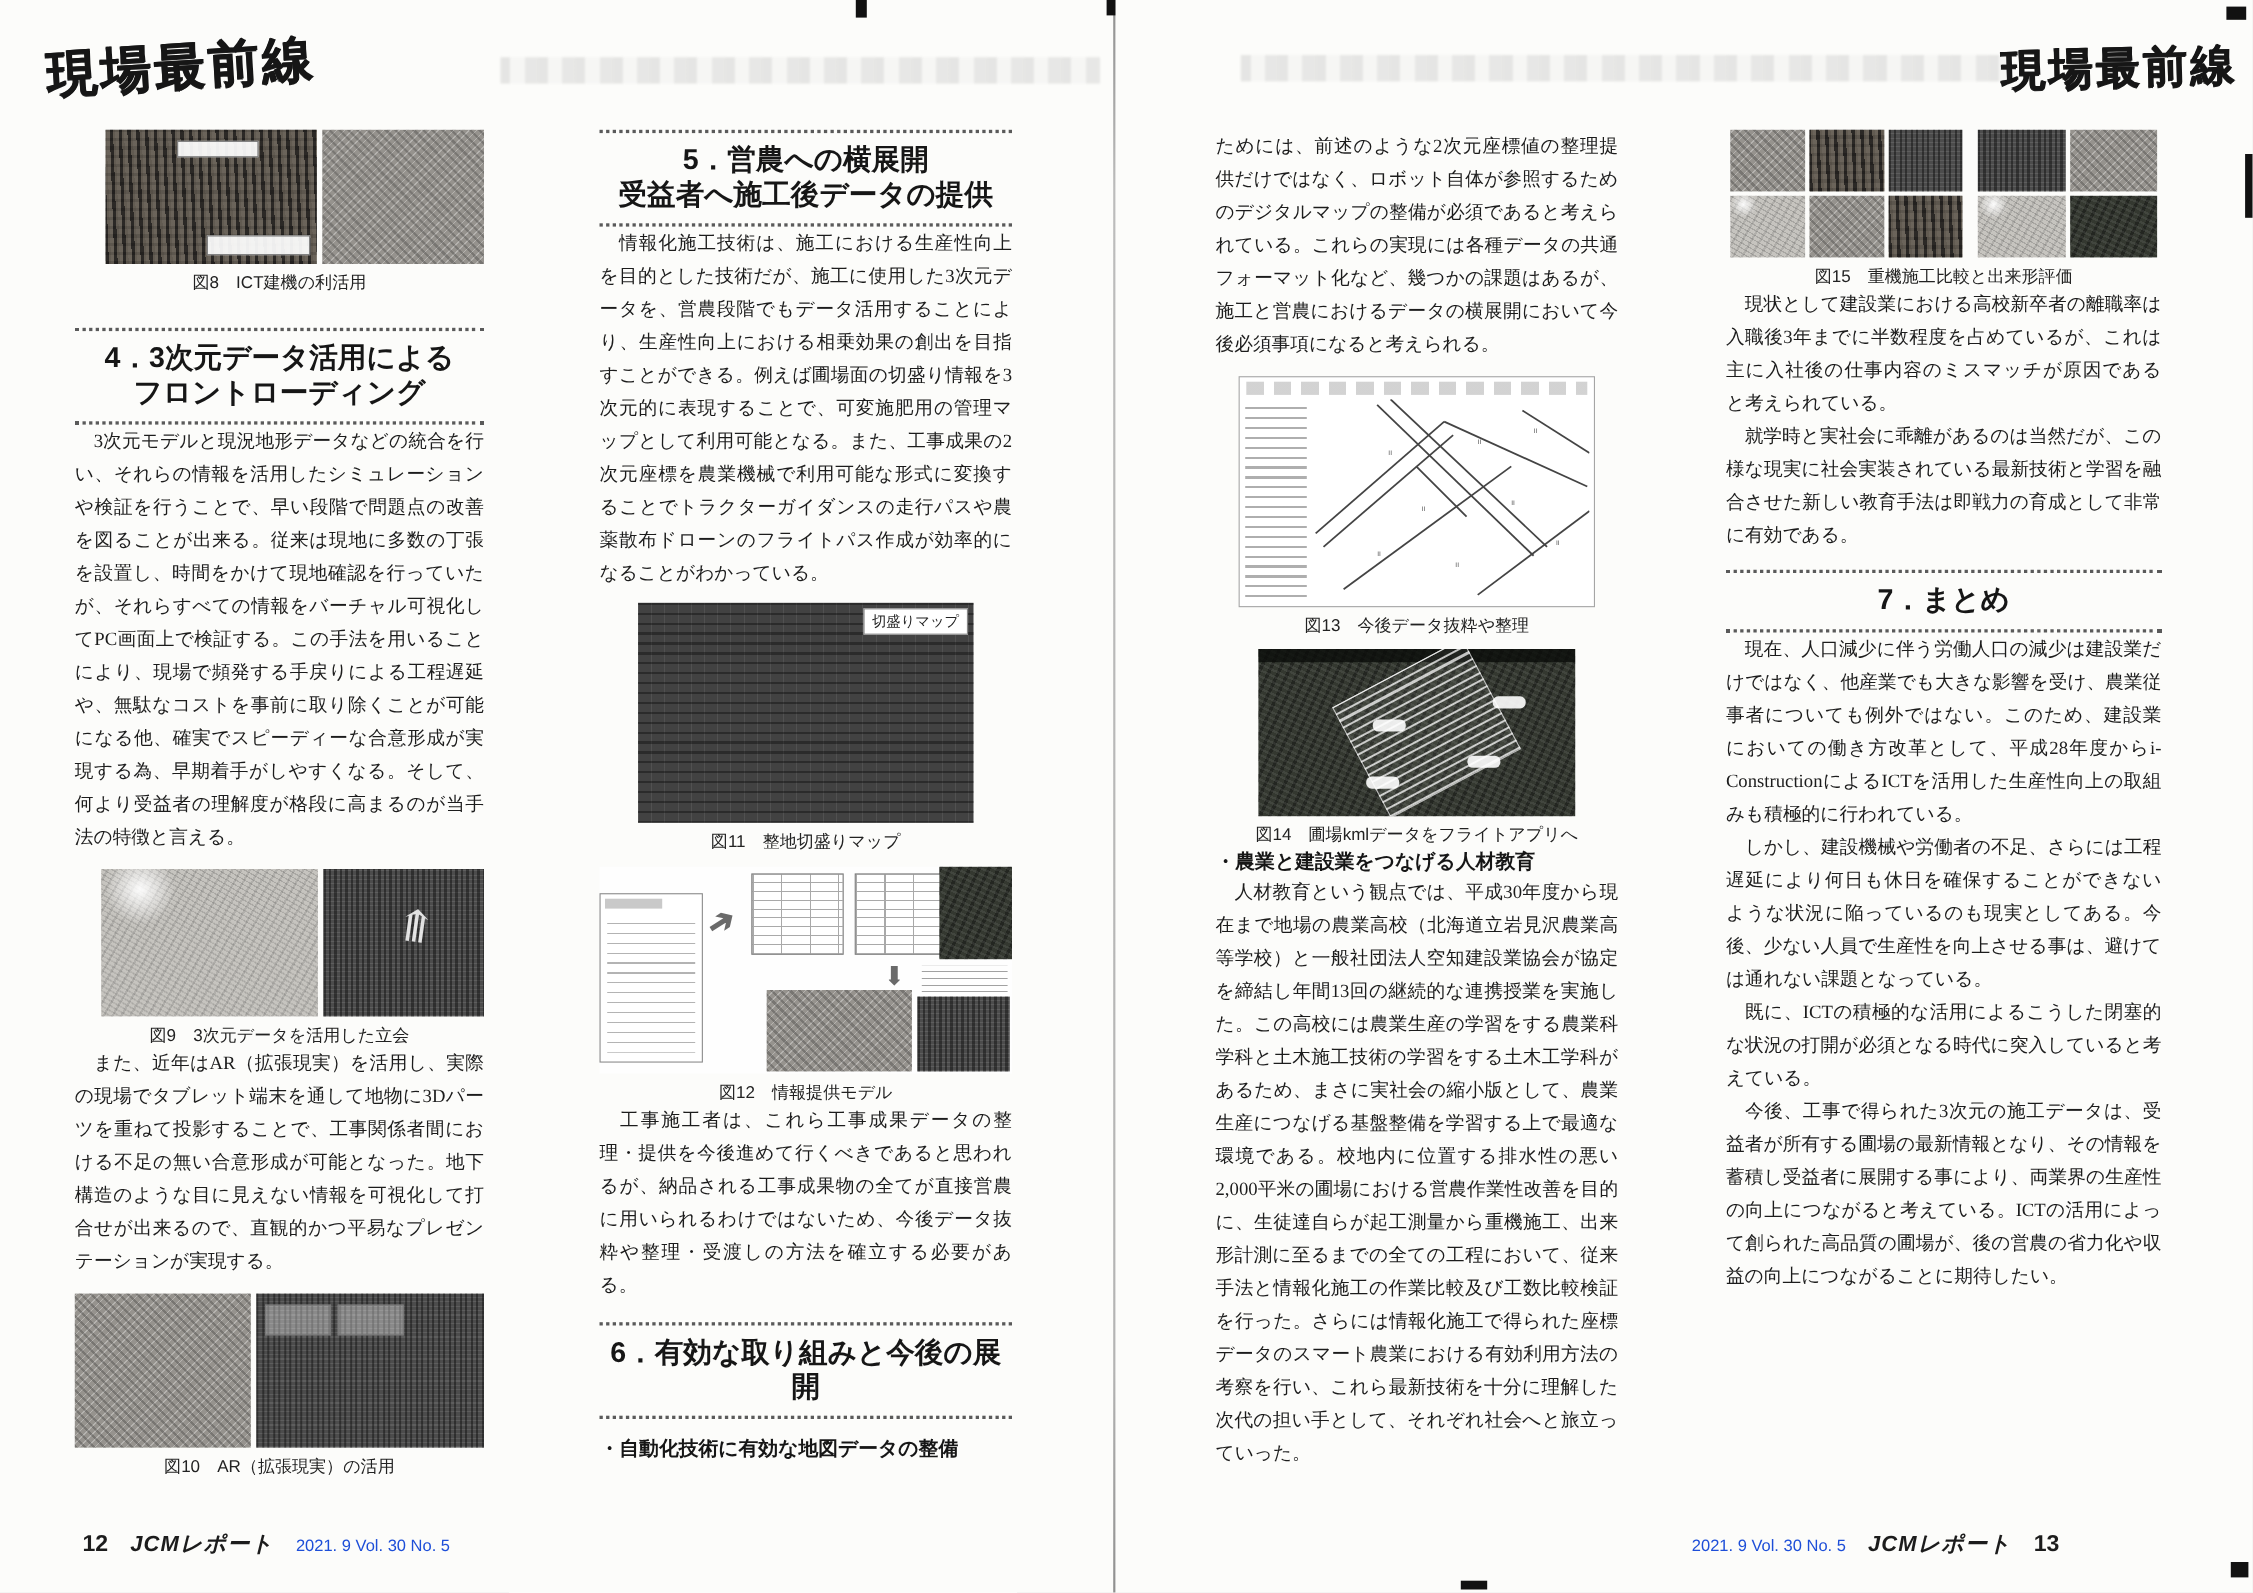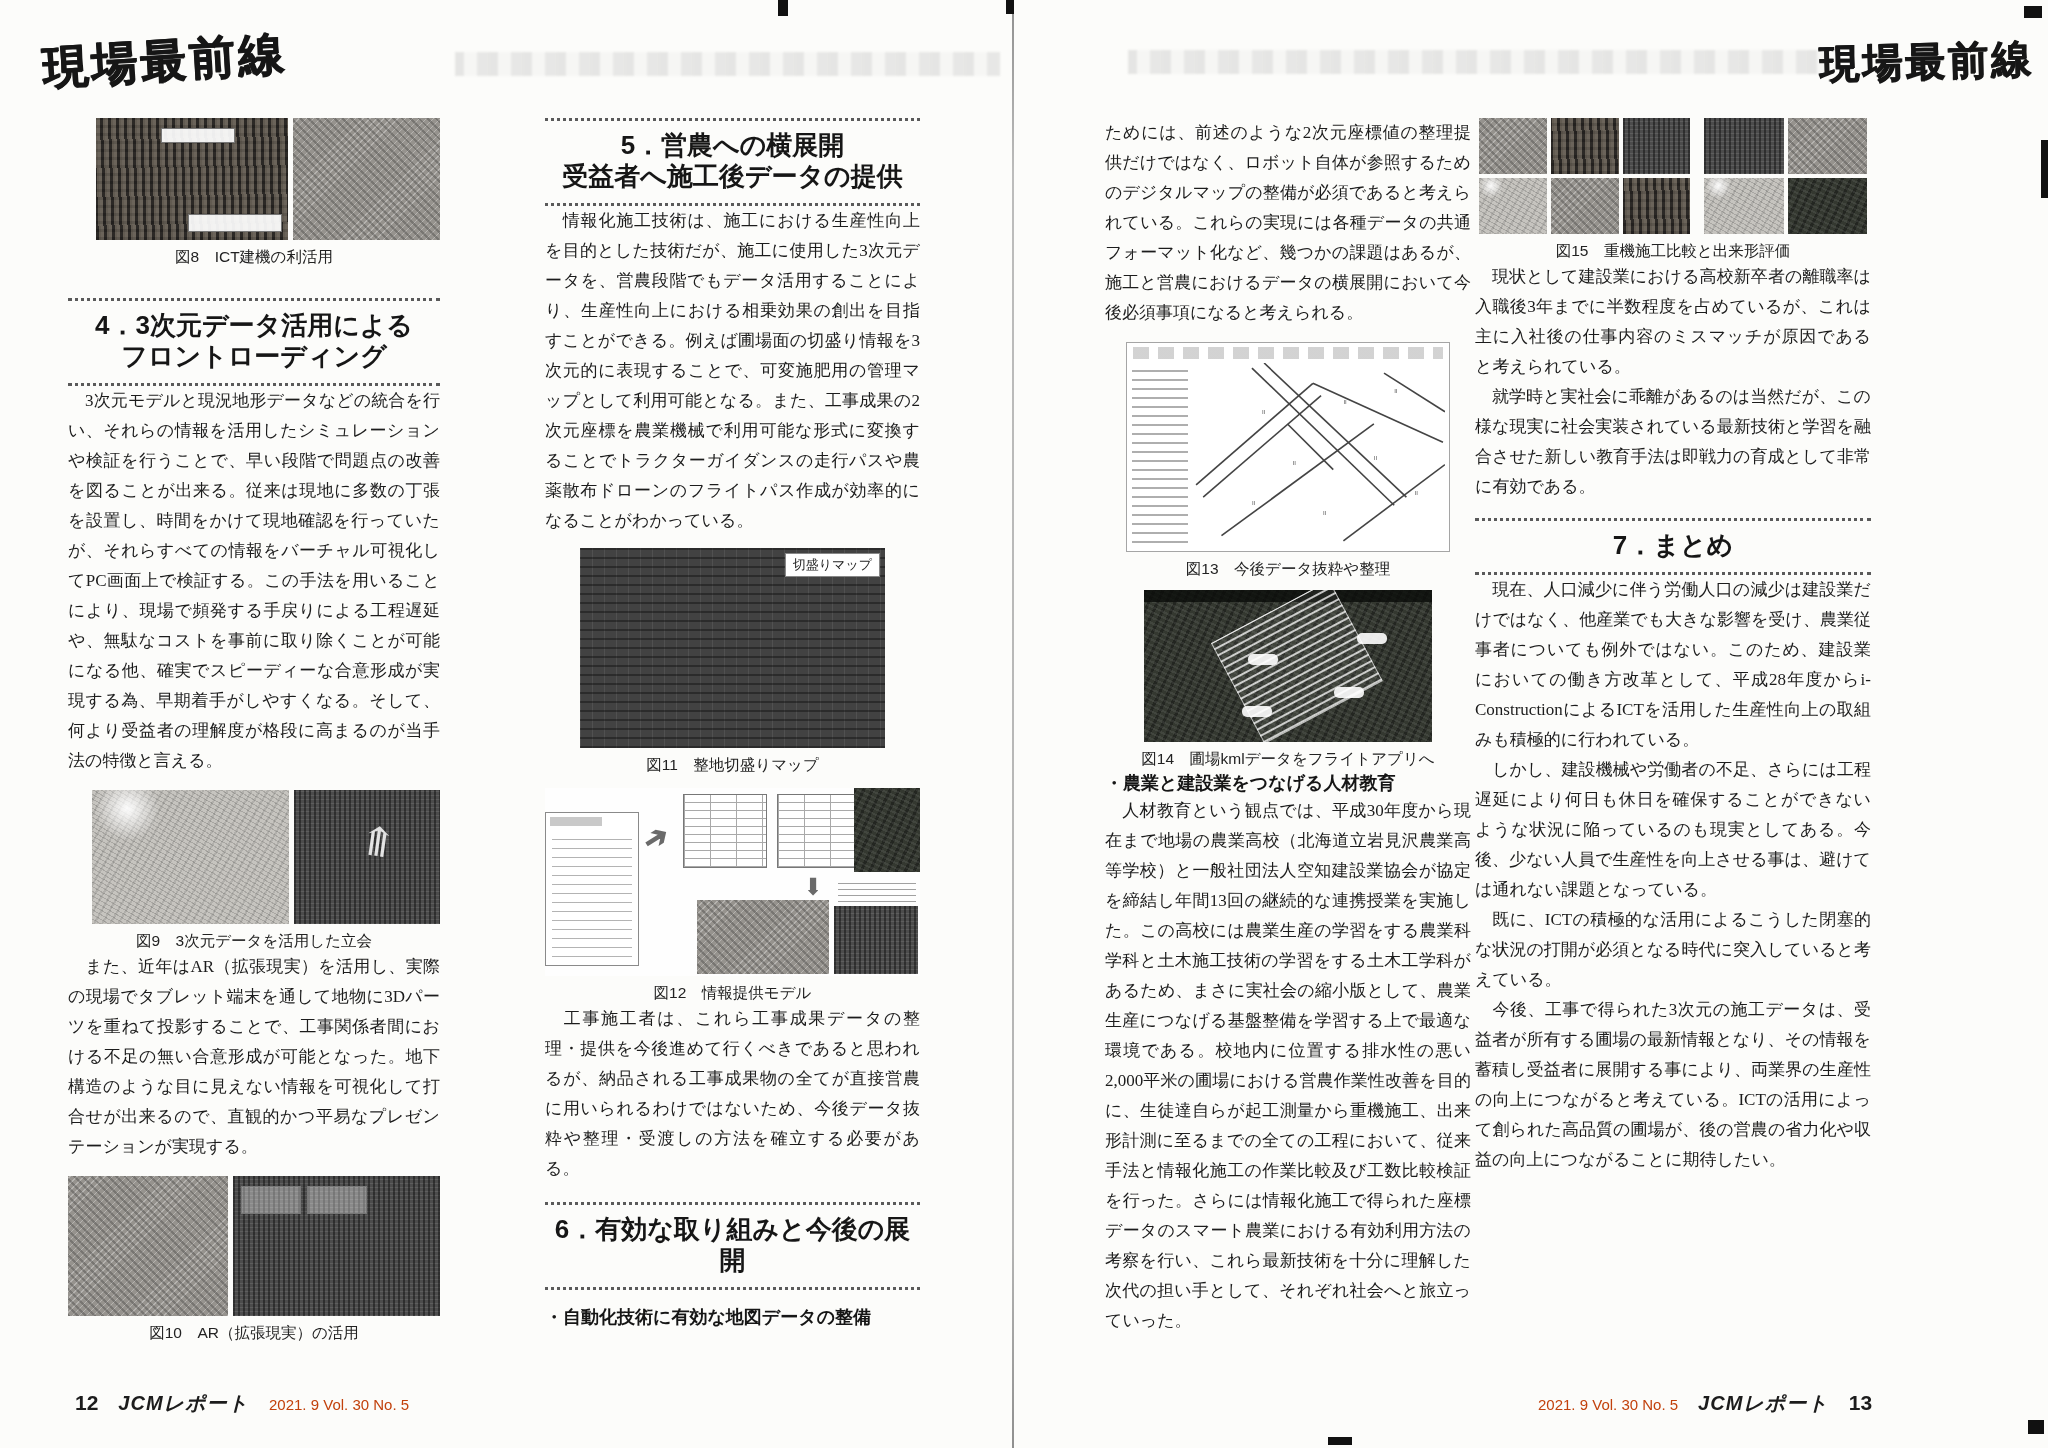--- a/index.html
+++ b/index.html
@@ -20,21 +20,21 @@
   
   #fold{position:absolute;left:1012px;top:0;width:2px;height:1448px;opacity:.65;
     background:linear-gradient(180deg,#555,#9a9a9a 12%,#8d8d8d 86%,#555);}
   .mark{position:absolute;background:#111;}
 
   
   .col{position:absolute;top:118px;}
   #col1{left:68px;width:372px;}
   #col2{left:545px;width:375px;}
   #col3{left:1105px;width:366px;}
-  #col4{left:1475px;width:396px;}
+  #col4{left:1569px;width:396px;}
 
   p.body{margin:0;font-size:17px;line-height:30px;text-align:justify;text-justify:inter-character;}
   .mt6{margin-top:6px;}.mt12{margin-top:12px;}.mt14{margin-top:14px;}
 
   .shead{border-top:3px dotted #5a5a5a;border-bottom:3px dotted #5a5a5a;
     padding:9px 0 11px;text-align:center;font-family:"Liberation Sans","DejaVu Sans",sans-serif;
     font-weight:700;font-size:26px;line-height:31px;color:#161616;}
   .sub{font-family:"Liberation Sans","DejaVu Sans",sans-serif;font-weight:700;
     font-size:18px;line-height:26px;color:#161616;}
   .cap{font-family:"Liberation Sans","DejaVu Sans",sans-serif;font-size:15.5px;
@@ -102,21 +102,21 @@
   .f15-group{display:flex;flex-wrap:wrap;gap:4px;}
   .f15-tile{height:56px;}
 
   
   .footer{position:absolute;top:1390px;display:flex;align-items:baseline;gap:20px;
     font-family:"Liberation Sans","DejaVu Sans",sans-serif;}
   #footer-left{left:75px;}
   #footer-right{left:1538px;}
   .f-page{font-size:21px;font-weight:800;}
   .f-brand{font-size:20px;font-weight:800;font-style:italic;letter-spacing:1px;}
-  .f-issue{font-size:15px;color:#c2410c;}
+  .f-issue{font-size:15px;color:#1d4ed8;}
 </style>
 </head>
 <body>
 
 <div id="spread">
 
   <div id="mast-left" class="masthead">現場最前線</div>
   <div id="mast-right" class="masthead">現場最前線</div>
   <div id="smudge-left" class="smudge"></div>
   <div id="smudge-right" class="smudge"></div>

